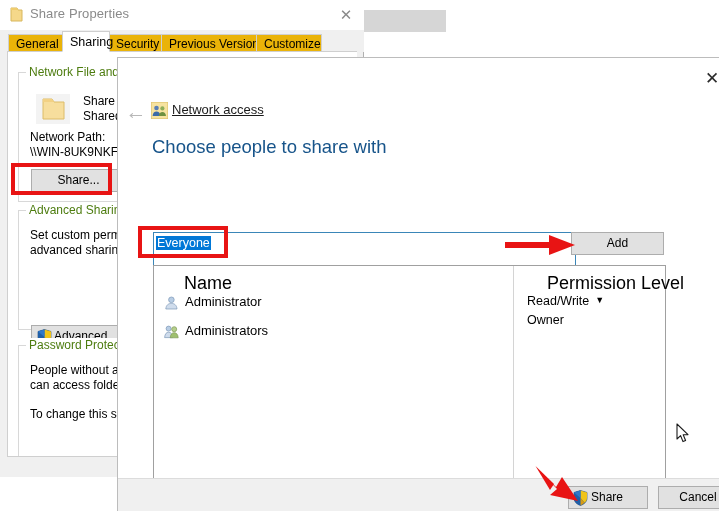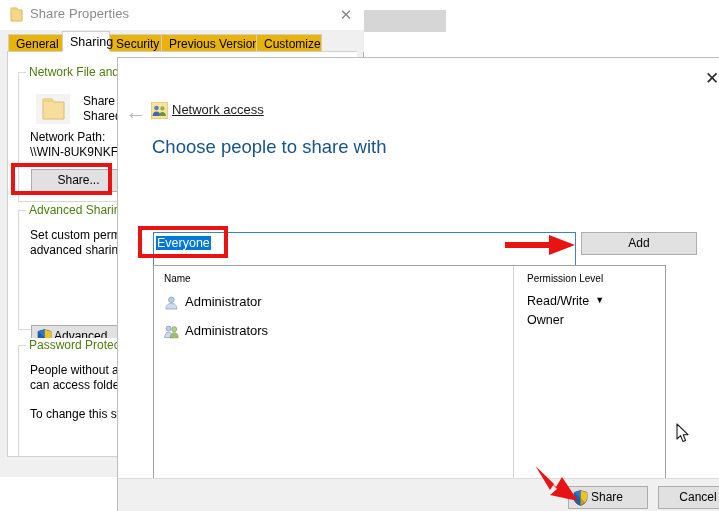--- a/index.html
+++ b/index.html
@@ -249,45 +249,46 @@
     position: absolute;
     left: 2px; top: 3px;
     font-size: 12.5px;
     color: #ffffff;
     background: #0078d7;
     padding: 0 1px;
     white-space: nowrap;
   }
   .add-btn {
     position: absolute;
-    left: 463px; top: 174px;
-    width: 116px; height: 23px;
+    left: 453px; top: 174px;
+    width: 93px; height: 23px;
     line-height: 21px;
   }
 
   .listbox {
     position: absolute;
     left: 35px; top: 207px;
     width: 513px; height: 226px;
     border: 1px solid #a0a0a0;
     background: #ffffff;
     box-sizing: border-box;
   }
   .list-divider {
     position: absolute;
     left: 359px; top: 0px;
     width: 1px; height: 224px;
     background: #d4d4d4;
   }
   .col-head {
     position: absolute;
     top: 7px;
-    font-size: 10px;
+    font-size: 18px;
     color: #000;
     white-space: nowrap;
+    margin-left: 20px;
   }
   .col-head-name { left: 10px; }
   .col-head-perm { left: 373px; }
 
   .row-name {
     position: absolute;
     left: 10px;
     font-size: 13px;
     color: #000;
     white-space: nowrap;

